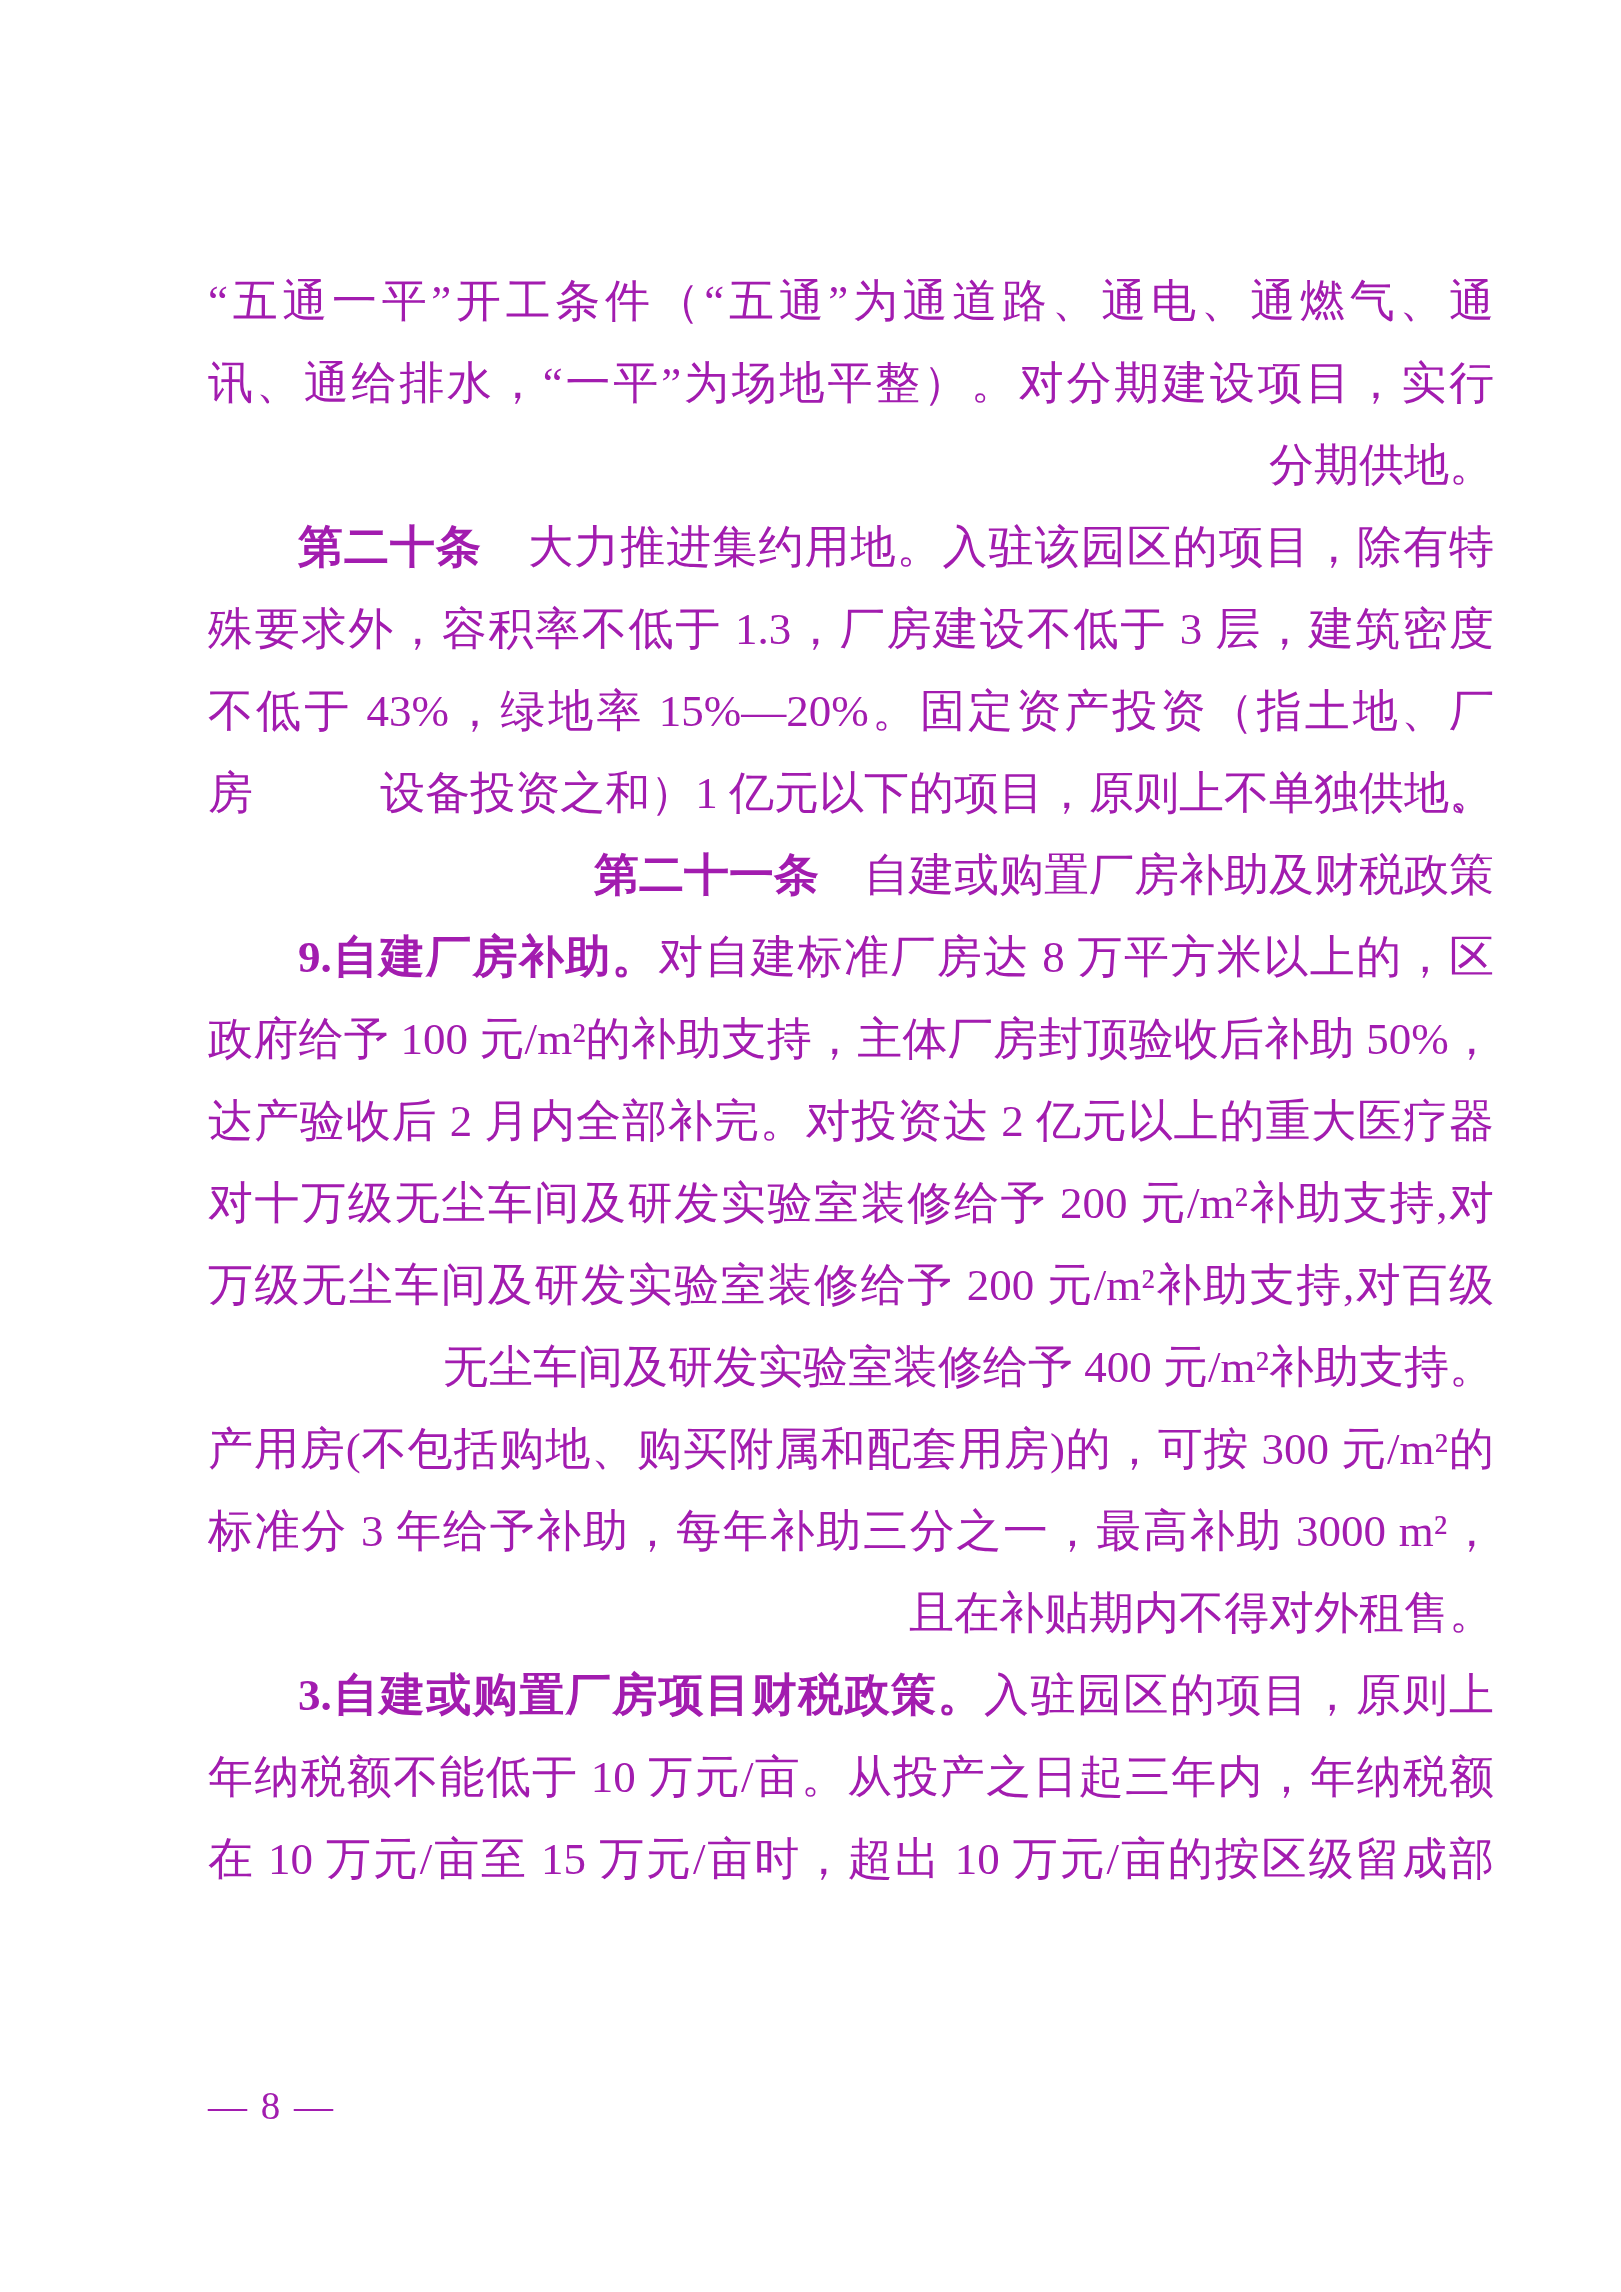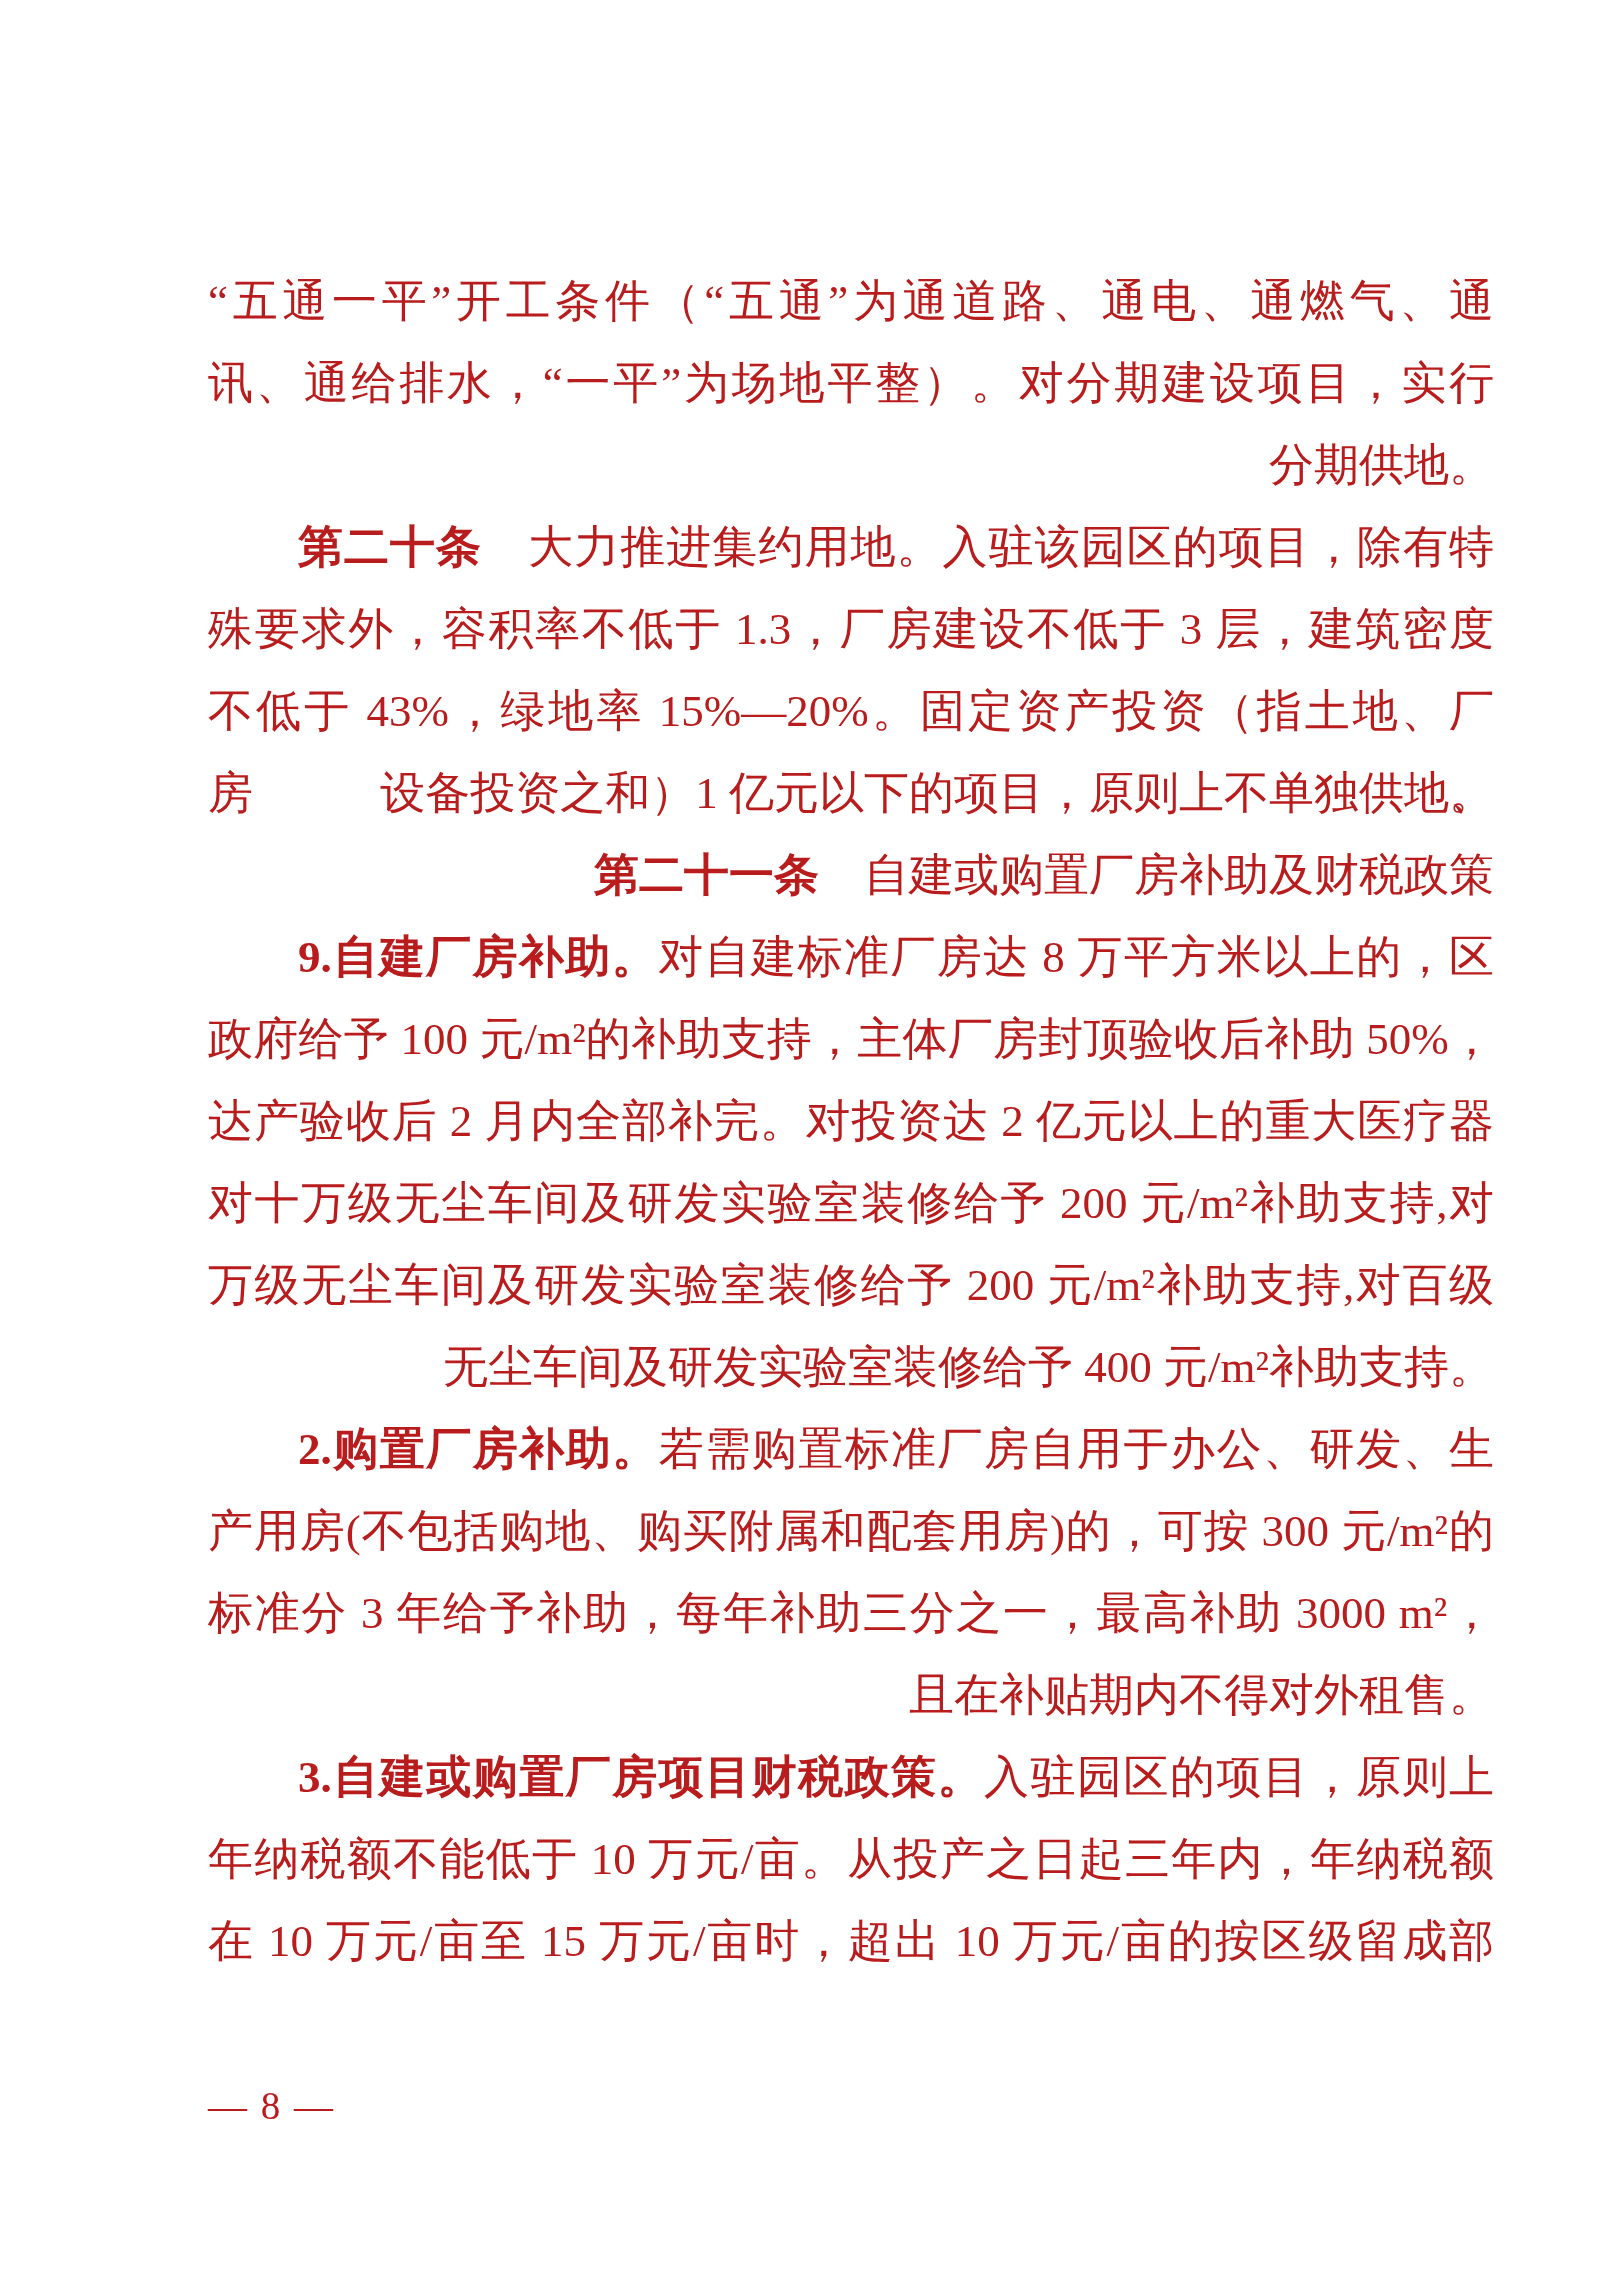--- a/index.html
+++ b/index.html
@@ -4,21 +4,21 @@
 <style>
   html,body { margin:0; padding:0; background:#888; }
   .page {
     position: relative;
     width: 1621px;
     height: 2293px;
     background: #ffffff;
     margin: 0 auto;
     overflow: hidden;
     font-family: "Liberation Serif", serif;
-    color: #b91c1c;
+    color: #a21caf;
   }
   .content {
     position: absolute;
     left: 208px;
     top: 260px;
     width: 1286px;
   }
   .line {
     height: 82px;
     line-height: 82px;
@@ -55,21 +55,20 @@
       <div class="line j"><span>殊要求外，容积率不低于 1.3，厂房建设不低于 3 层，建筑密度</span></div>
       <div class="line j"><span>不低于 43%，绿地率 15%—20%。固定资产投资（指土地、厂房、</span></div>
       <div class="line"><span>设备投资之和）1 亿元以下的项目，原则上不单独供地。</span></div>
       <div class="line ind"><span class="bold">第二十一条</span><span>　自建或购置厂房补助及财税政策</span></div>
       <div class="line j ind"><span class="bold">9.自建厂房补助。</span><span>对自建标准厂房达 8 万平方米以上的，区</span></div>
       <div class="line j"><span>政府给予 100 元/m²的补助支持，主体厂房封顶验收后补助 50%，</span></div>
       <div class="line j"><span>达产验收后 2 月内全部补完。对投资达 2 亿元以上的重大医疗器</span></div>
       <div class="line j"><span>对十万级无尘车间及研发实验室装修给予 200 元/m²补助支持,对</span></div>
       <div class="line j"><span>万级无尘车间及研发实验室装修给予 200 元/m²补助支持,对百级</span></div>
       <div class="line"><span>无尘车间及研发实验室装修给予 400 元/m²补助支持。</span></div>
-      <div class="line j ind"><span class="bold">2.购置厂房补助。</span><span>若需购置标准厂房自用于办公、研发、生</span></div>
       <div class="line j"><span>产用房(不包括购地、购买附属和配套用房)的，可按 300 元/m²的</span></div>
       <div class="line j"><span>标准分 3 年给予补助，每年补助三分之一，最高补助 3000 m²，</span></div>
       <div class="line"><span>且在补贴期内不得对外租售。</span></div>
       <div class="line j ind"><span class="bold">3.自建或购置厂房项目财税政策。</span><span>入驻园区的项目，原则上</span></div>
       <div class="line j"><span>年纳税额不能低于 10 万元/亩。从投产之日起三年内，年纳税额</span></div>
       <div class="line j"><span>在 10 万元/亩至 15 万元/亩时，超出 10 万元/亩的按区级留成部</span></div>
     </div>
   <div class="footer">— 8 —</div>
 </div>
 

